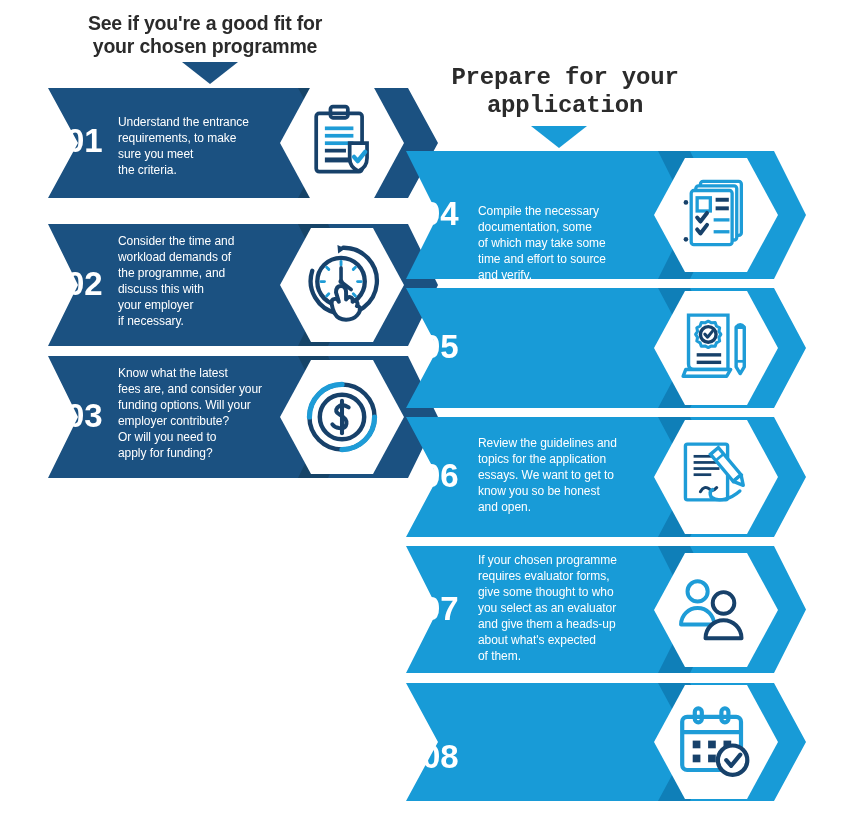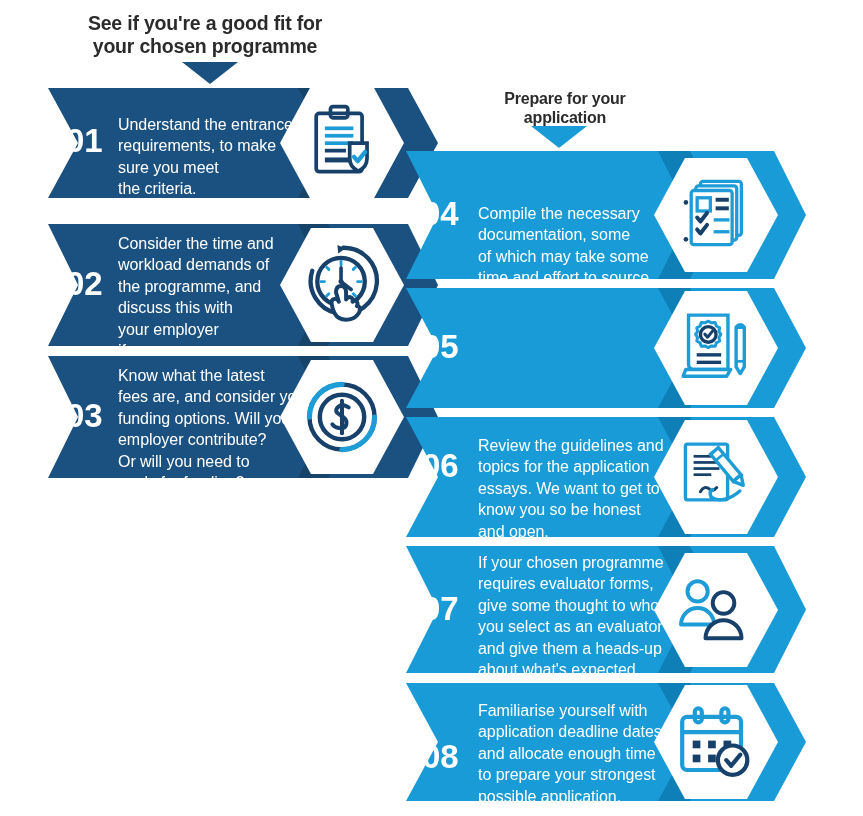--- a/index.html
+++ b/index.html
@@ -15,21 +15,21 @@
   
   .heading{
     position:absolute;
     font-weight:bold;
     color:#2b2b2b;
     text-align:center;
     line-height:1.18;
     letter-spacing:-0.2px;
   }
   #heading-left{left:60px;top:12px;width:290px;font-size:19.5px;}
-  #heading-right{left:440px;top:90px;width:250px;font-size:16px;}
+  #heading-right{left:440px;top:64px;width:250px;font-size:24px;font-family:Liberation Mono, monospace;}
 
   .hd-arrow{position:absolute;width:0;height:0;}
   #arrow-left{
     left:182px;top:62px;
     border-left:28px solid transparent;
     border-right:28px solid transparent;
     border-top:22px solid #1b5181;
   }
   #arrow-right{
     left:531px;top:126px;
@@ -50,21 +50,21 @@
 
   .num{
     position:absolute;
     font-size:33px;font-weight:bold;color:#ffffff;
     letter-spacing:0px;
     line-height:1;
   }
   .body-text{
     position:absolute;
     color:#ffffff;
-    font-size:16px;
+    font-size:12px;
     line-height:1.34;
     white-space:pre-line;
     letter-spacing:-0.05px;
   }
 
   .hexwrap{position:absolute;}
   .hexwrap svg{display:block;}
 
   
   .step.left{left:48px;width:390px;}
@@ -260,21 +260,21 @@
     </div>
   </div>
 
   <div class="step right" id="step-5" style="top:417px;height:120px;">
     <div class="banner">
       <svg viewBox="0 0 400 120" preserveAspectRatio="none">
         <polygon points="0,0 368,0 400,60 368,120 0,120 32,60" fill="#189bd7"></polygon>
         <polygon points="252,0 284,0 316,60 284,120 252,120 284,60" fill="#0f7fb8"></polygon>
       </svg>
     </div>
-    <div class="num" style="top:32px;">06</div>
+    <div class="num" style="top:42px;">06</div>
     <div class="body-text" style="top:18px;">Review the guidelines and
 topics for the application
 essays. We want to get to
 know you so be honest
 and open.</div>
     <div class="hexwrap" style="top:3px;">
       <svg width="124" height="114" viewBox="0 0 124 114">
         <polygon points="31,0 93,0 124,57 93,114 31,114 0,57" fill="#ffffff"></polygon>
         <g transform="translate(26,20) scale(0.68)">
           <rect x="8" y="6" width="62" height="82" rx="3" fill="#ffffff" stroke="#1e9cd7" stroke-width="5"></rect>
@@ -326,25 +326,20 @@
   </div>
 
   <div class="step right" id="step-7" style="top:683px;height:118px;">
     <div class="banner">
       <svg viewBox="0 0 400 118" preserveAspectRatio="none">
         <polygon points="0,0 368,0 400,59 368,118 0,118 32,59" fill="#189bd7"></polygon>
         <polygon points="252,0 284,0 316,59 284,118 252,118 284,59" fill="#0f7fb8"></polygon>
       </svg>
     </div>
     <div class="num" style="top:57px;">08</div>
-    <div class="body-text" style="top:17px;">Familiarise yourself with
-application deadline dates,
-and allocate enough time
-to prepare your strongest
-possible application.</div>
     <div class="hexwrap" style="top:2px;">
       <svg width="124" height="114" viewBox="0 0 124 114">
         <polygon points="31,0 93,0 124,57 93,114 31,114 0,57" fill="#ffffff"></polygon>
         <g transform="translate(24,22) scale(0.70)">
           <rect x="6" y="14" width="84" height="76" rx="7" fill="none" stroke="#1e9cd7" stroke-width="6"></rect>
           <line x1="6" y1="36" x2="90" y2="36" stroke="#1e9cd7" stroke-width="6"></line>
           <rect x="24" y="2" width="10" height="20" rx="5" fill="none" stroke="#1e9cd7" stroke-width="6"></rect>
           <rect x="62" y="2" width="10" height="20" rx="5" fill="none" stroke="#1e9cd7" stroke-width="6"></rect>
           <g fill="#17416a">
             <rect x="21" y="48" width="11" height="11"></rect>

